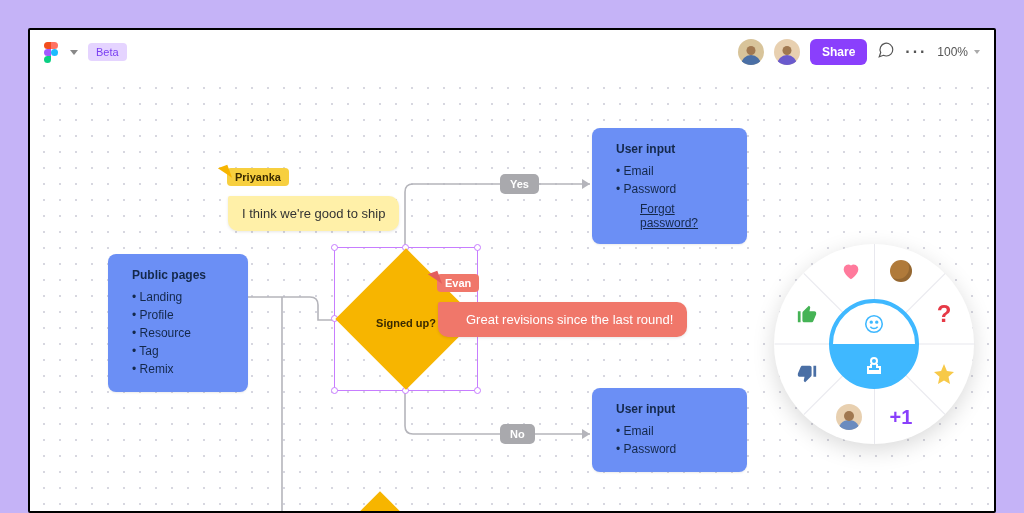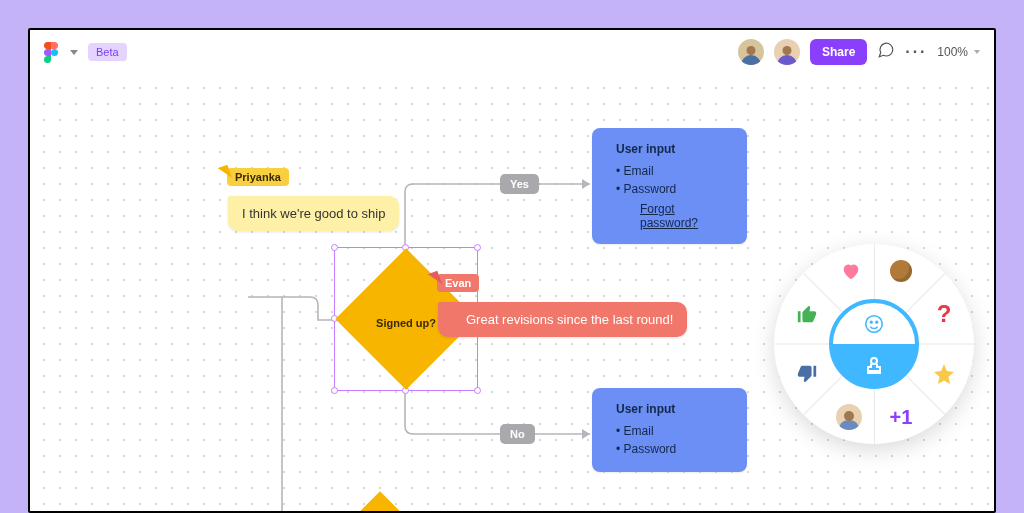--- a/index.html
+++ b/index.html
@@ -139,20 +139,30 @@
 
         <path d="M375 175 V118 Q375 110 383 110 H560"></path>
         <polygon class="arrow" points="560,110 552,105 552,115"></polygon>
 
         <path d="M375 318 V352 Q375 360 383 360 H560"></path>
         <polygon class="arrow" points="560,360 552,355 552,365"></polygon>
 
         <path d="M252 223 V470"></path>
       </svg>
 
+      <div class="node" style="left:78px; top:180px; width:140px;">
+        <h4>Public pages</h4>
+        <ul>
+          <li>Landing</li>
+          <li>Profile</li>
+          <li>Resource</li>
+          <li>Tag</li>
+          <li>Remix</li>
+        </ul>
+      </div>
 
       <div class="diamond-sel" style="left:304px; top:173px; width:144px; height:144px;">
         <span class="sel-handle" style="left:-4px;top:-4px"></span>
         <span class="sel-handle" style="right:-4px;top:-4px"></span>
         <span class="sel-handle" style="left:-4px;bottom:-4px"></span>
         <span class="sel-handle" style="right:-4px;bottom:-4px"></span>
         <span class="sel-handle" style="left:calc(50% - 4px);top:-4px"></span>
         <span class="sel-handle" style="left:calc(50% - 4px);bottom:-4px"></span>
         <span class="sel-handle" style="top:calc(50% - 4px);left:-4px"></span>
         <span class="sel-handle" style="top:calc(50% - 4px);right:-4px"></span>

